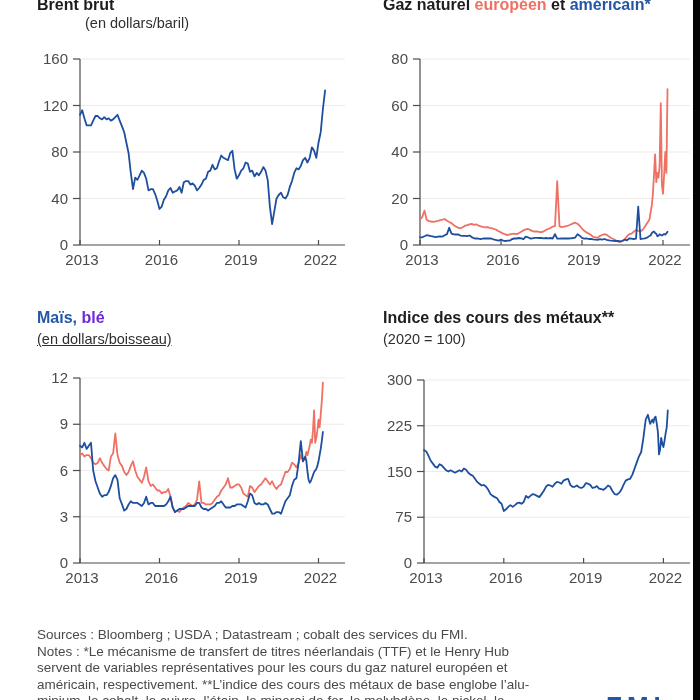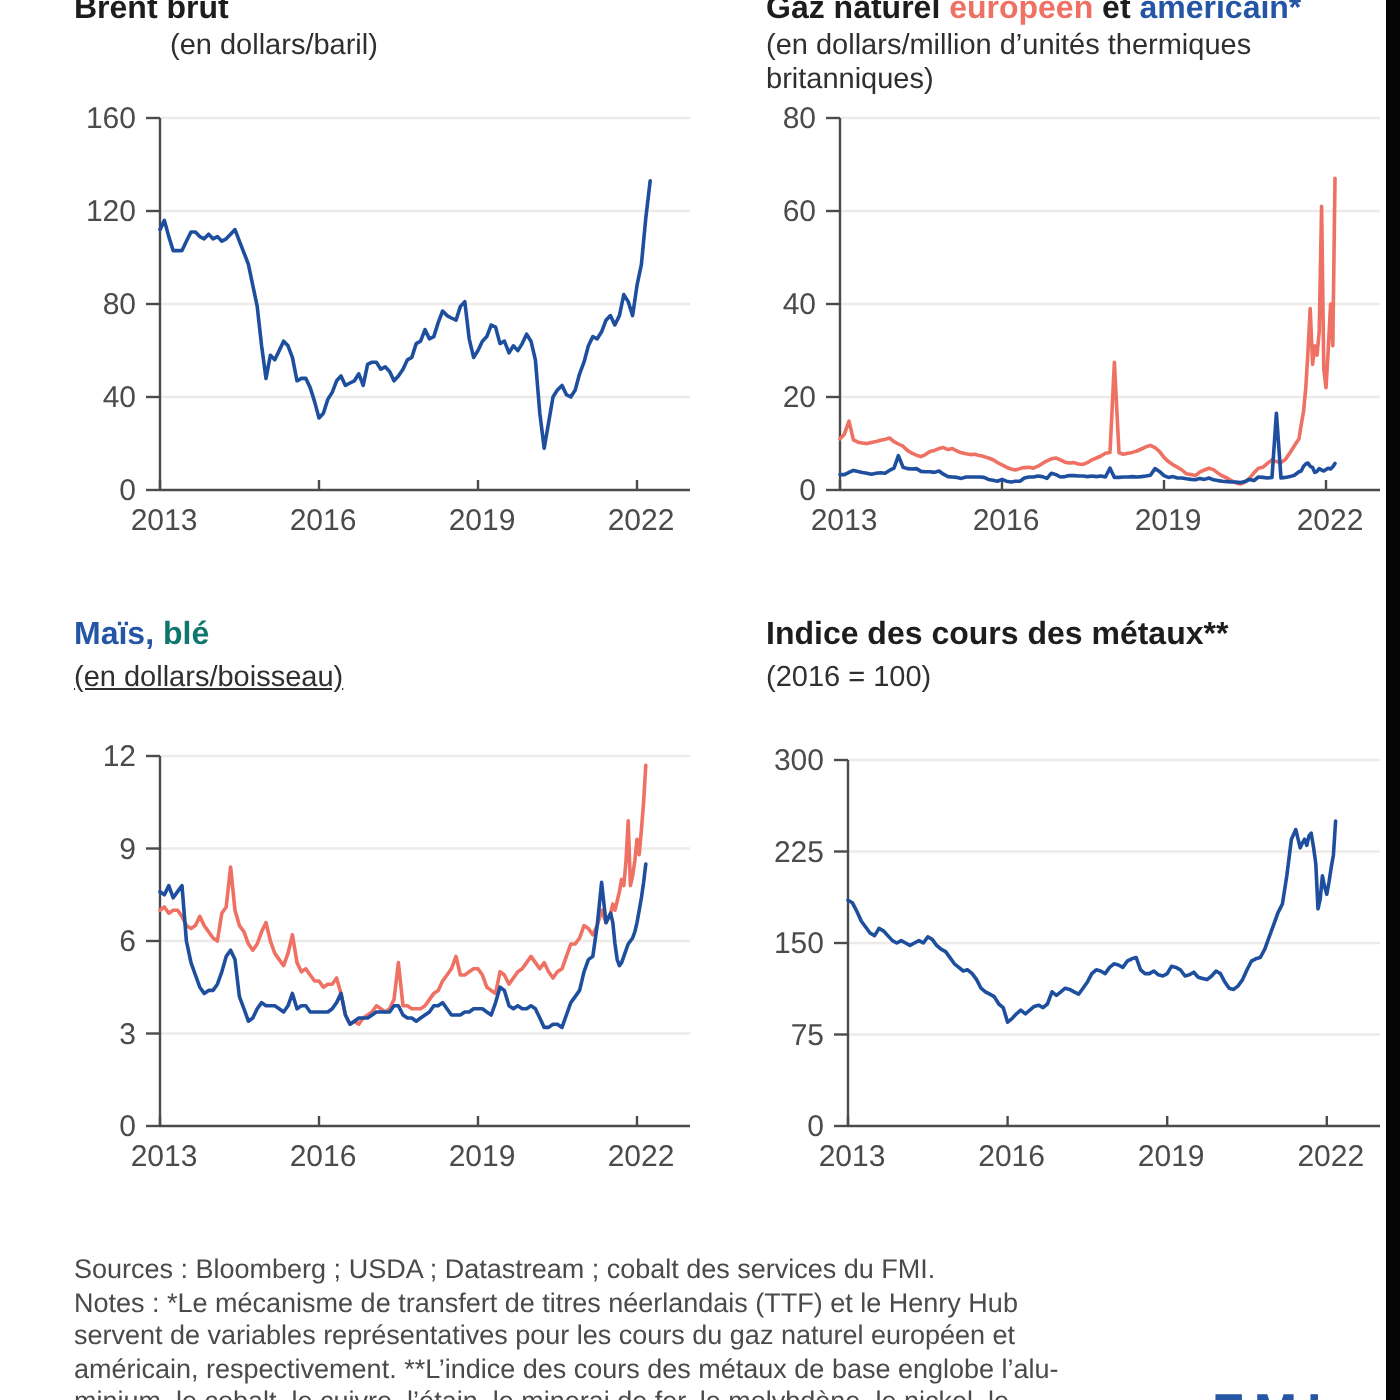--- a/index.html
+++ b/index.html
@@ -136,33 +136,29 @@
         <path d="M424.0 450.1 L426.2 451.4 L428.4 455.6 L430.6 460.5 L432.9 463.6 L435.1 466.6 L437.3 467.8 L439.5 464.2 L441.7 465.4 L443.9 467.8 L446.2 470.3 L448.4 471.5 L450.6 470.3 L452.8 471.5 L455.0 472.7 L457.2 471.5 L459.5 470.3 L461.7 471.5 L463.9 468.4 L466.1 469.7 L468.3 472.7 L470.5 474.6 L472.8 475.8 L475.0 478.8 L477.2 481.9 L479.4 483.7 L481.6 485.5 L483.8 484.9 L486.1 486.8 L488.3 489.8 L490.5 494.1 L492.7 495.9 L494.9 497.1 L497.1 498.3 L499.4 502.0 L501.6 503.8 L503.8 511.1 L506.0 509.3 L508.2 506.9 L510.4 505.1 L512.7 506.9 L514.9 505.1 L517.1 503.2 L519.3 502.6 L521.5 503.8 L523.7 502.0 L526.0 495.9 L528.2 497.7 L530.4 495.9 L532.6 494.1 L534.8 494.7 L537.0 495.9 L539.3 497.1 L541.5 494.1 L543.7 491.0 L545.9 486.8 L548.1 484.9 L550.3 485.5 L552.6 486.8 L554.8 483.7 L557.0 481.9 L559.2 482.5 L561.4 483.7 L563.6 480.6 L565.9 479.4 L568.1 478.8 L570.3 484.9 L572.5 486.8 L574.7 486.8 L576.9 485.5 L579.2 487.4 L581.4 488.0 L583.6 486.8 L585.8 483.1 L588.0 483.7 L590.2 484.9 L592.5 488.0 L594.7 487.4 L596.9 486.1 L599.1 488.6 L601.3 489.2 L603.5 489.8 L605.8 488.0 L608.0 485.5 L610.2 486.8 L612.4 491.0 L614.6 494.1 L616.8 494.7 L619.1 492.9 L621.3 489.8 L623.5 484.9 L625.7 480.6 L627.9 479.4 L630.1 478.8 L632.4 474.6 L634.6 468.4 L636.8 462.4 L639.0 456.3 L641.2 452.0 L643.4 437.9 L645.7 419.6 L647.9 414.8 L650.1 423.9 L651.2 421.5 L652.3 419.6 L653.4 422.7 L654.5 417.8 L655.6 416.6 L656.8 423.9 L657.9 431.9 L659.0 454.4 L660.1 449.5 L661.2 437.9 L662.3 443.4 L663.4 447.1 L664.5 441.0 L665.6 433.7 L666.7 427.6 L667.8 410.5" fill="none" stroke="#1e4f9e" stroke-width="1.8" stroke-linejoin="round" stroke-linecap="round"></path>
       </g>
     </svg>
 
   <div class="chart-title t-tl"><span style="color: rgb(29, 29, 31);">Brent brut</span></div>
   <div class="chart-subtitle s-tl">
       <div>(en dollars/baril)</div>
     </div>
 
   <div class="chart-title t-tr"><span style="color: rgb(29, 29, 31);">Gaz naturel </span><span style="color: rgb(238, 113, 99);">européen</span><span style="color: rgb(29, 29, 31);"> et </span><span style="color: rgb(36, 86, 165);">américain*</span></div>
-  <div class="chart-subtitle s-tr">
-      <div>(en dollars/million d’unités thermiques</div>
-      <div>britanniques)</div>
-    </div>
 
-  <div class="chart-title t-bl"><span style="color: rgb(36, 86, 165); text-align: right;">Maïs, </span><span style="color: #0f766e;">blé</span></div>
+  <div class="chart-title t-bl"><span style="color: rgb(36, 86, 165); text-align: right;">Maïs, </span><span style="color: #6d28d9;">blé</span></div>
   <div class="chart-subtitle s-bl">
       <div>(en dollars/boisseau)</div>
     </div>
 
   <div class="chart-title t-br"><span style="color: rgb(29, 29, 31);">Indice des cours des métaux**</span></div>
   <div class="chart-subtitle s-br">
-      <div>(2016 = 100)</div>
+      <div>(2020 = 100)</div>
     </div>
 
   <div class="footer">
     <div>Sources : Bloomberg ; USDA ; Datastream ; cobalt des services du FMI.</div>
     <div>Notes : *Le mécanisme de transfert de titres néerlandais (TTF) et le Henry Hub</div>
     <div>servent de variables représentatives pour les cours du gaz naturel européen et</div>
     <div>américain, respectivement. **L’indice des cours des métaux de base englobe l’alu-</div>
     <div>minium, le cobalt, le cuivre, l’étain, le minerai de fer, le molybdène, le nickel, le</div>
   </div>
 

